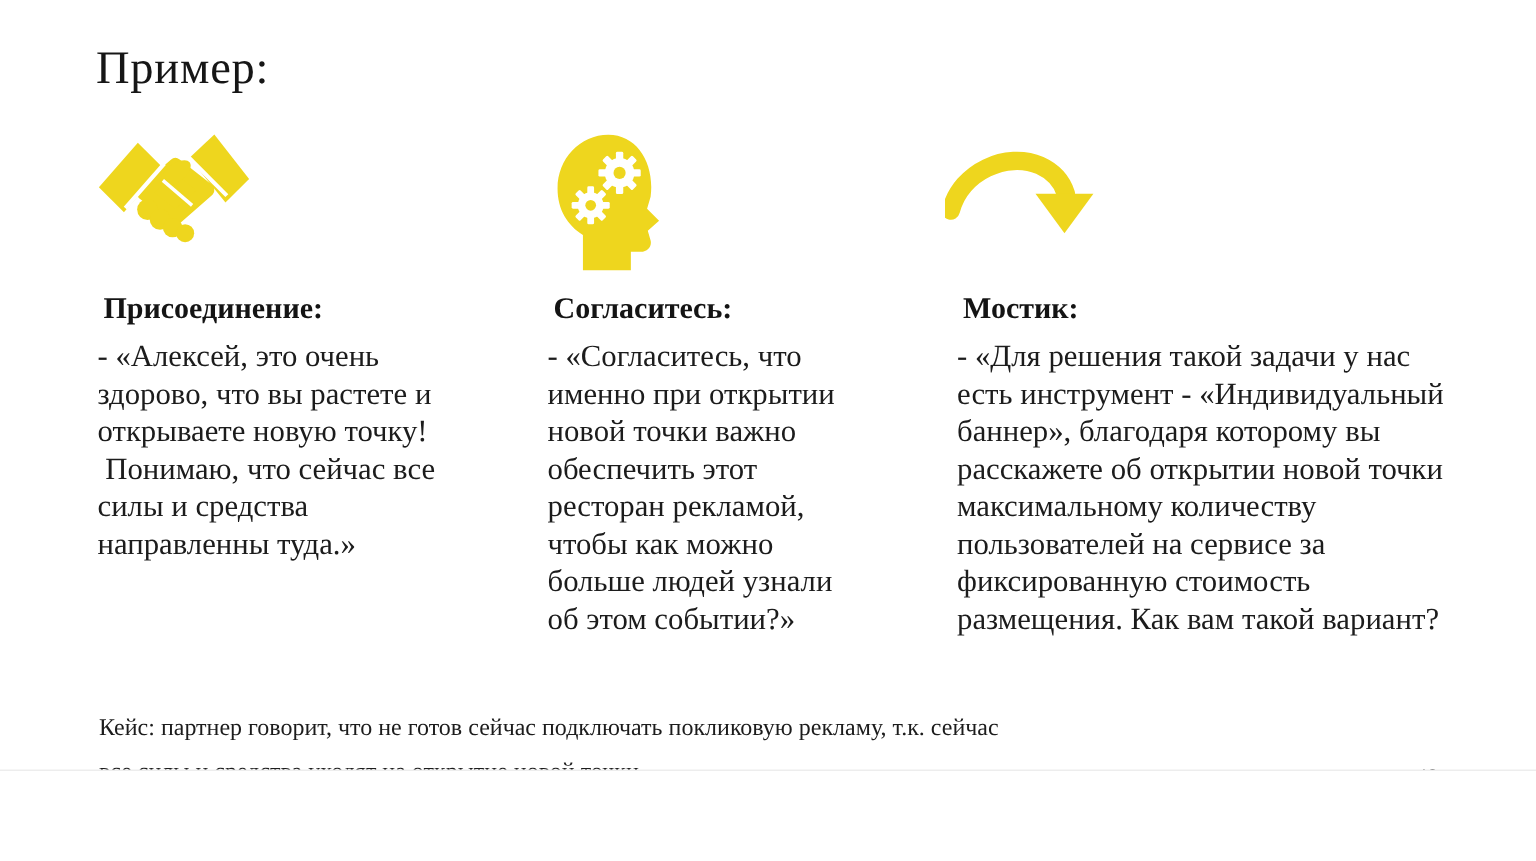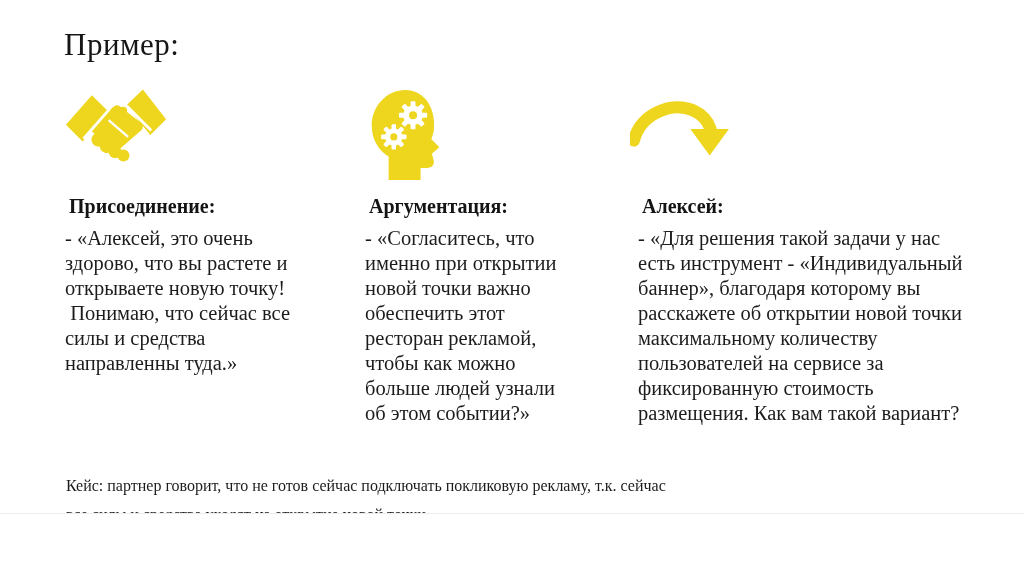--- a/index.html
+++ b/index.html
@@ -114,39 +114,39 @@
             <rect x="-2.4" y="-13.5" width="4.8" height="6" rx="1" transform="rotate(180)"></rect>
             <rect x="-2.4" y="-13.5" width="4.8" height="6" rx="1" transform="rotate(225)"></rect>
             <rect x="-2.4" y="-13.5" width="4.8" height="6" rx="1" transform="rotate(270)"></rect>
             <rect x="-2.4" y="-13.5" width="4.8" height="6" rx="1" transform="rotate(315)"></rect>
             <circle r="9.2"></circle>
           </g>
           <circle class="gear-hole" r="3.8"></circle>
         </g>
       </svg>
     </div>
-    <h2>Аргументация:</h2>
+    <h2>Согласитесь:</h2>
     <p>- «Согласитесь, что
 именно при открытии
 новой точки важно
 обеспечить этот
 ресторан рекламой,
 чтобы как можно
 больше людей узнали
 об этом событии?»</p>
   </div>
 
   <div class="col col-3">
     <div class="icon-box" style="top:14px;left:-8px;">
       <svg width="100" height="64" viewBox="0 0 106 68" xmlns="http://www.w3.org/2000/svg">
         <path class="ic-stroke" fill="none" stroke-width="13" stroke-linecap="round" d="M4,44 C11,16 44,2 67,12 C77,16.5 83,24 85.5,32"></path>
         <polygon class="ic-fill" points="64,32 105,32 84.5,60"></polygon>
       </svg>
     </div>
-    <h2>Алексей:</h2>
+    <h2>Мостик:</h2>
     <p>- «Для решения такой задачи у нас
 есть инструмент - «Индивидуальный
 баннер», благодаря которому вы
 расскажете об открытии новой точки
 максимальному количеству
 пользователей на сервисе за
 фиксированную стоимость
 размещения. Как вам такой вариант?</p>
   </div>
 

